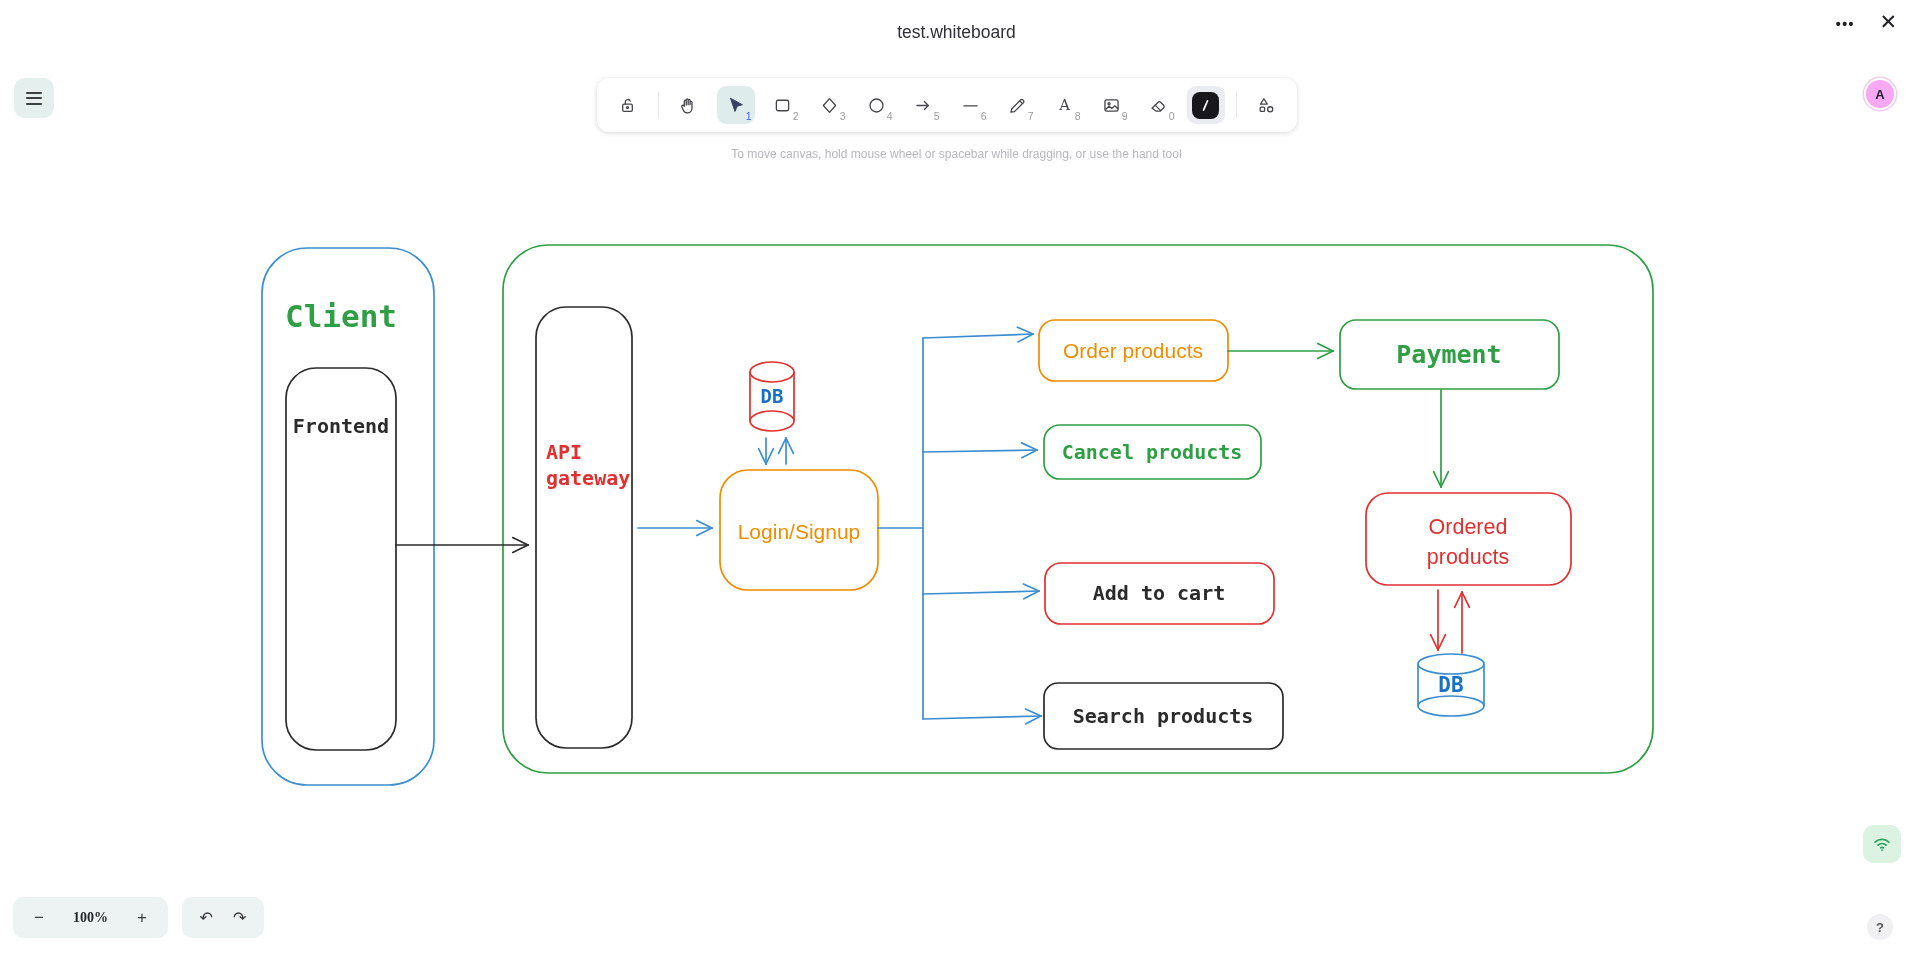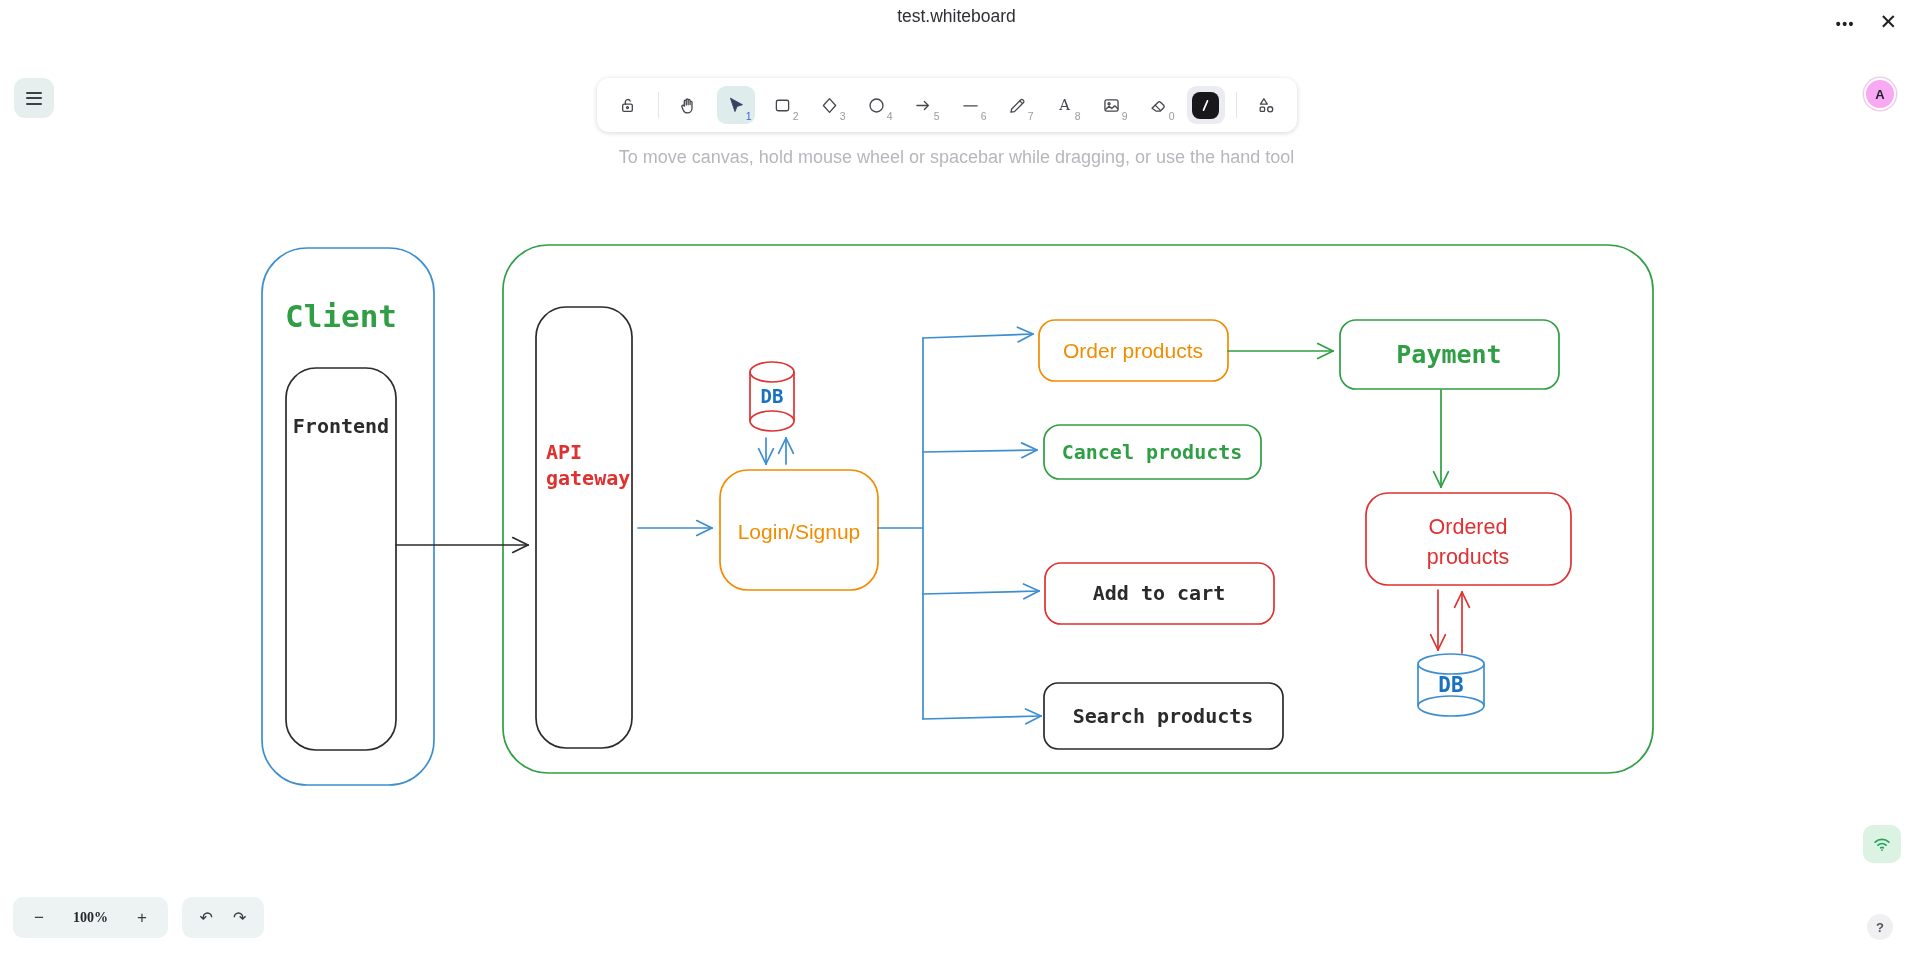--- a/index.html
+++ b/index.html
@@ -1,20 +1,20 @@
 <!DOCTYPE html>
 <html><head>
 <meta charset="utf-8">
 <style>
   html,body{margin:0;padding:0;background:#fff;}
   .stage{position:relative;width:1913px;height:961px;background:#ffffff;overflow:hidden;
          font-family:"Liberation Sans",sans-serif;-webkit-font-smoothing:antialiased;}
 
   
-  .title{position:absolute;top:6px;left:0;width:100%;text-align:center;
+  .title{position:absolute;top:22px;left:0;width:100%;text-align:center;
          font-size:17.5px;color:#2f3036;}
   .menu-btn{position:absolute;left:14px;top:78px;width:40px;height:40px;border-radius:11px;
             background:#e4efee;display:flex;flex-direction:column;justify-content:center;
             align-items:center;gap:3.5px;cursor:pointer;}
   .menu-btn i{display:block;width:16px;height:2px;background:#3f4043;border-radius:1px;}
   .more-btn{position:absolute;top:16px;right:58px;font-size:14px;letter-spacing:1.5px;
             color:#202025;font-weight:700;cursor:pointer;}
   .close-btn{position:absolute;top:10px;right:16px;font-size:21px;color:#202025;cursor:pointer;}
   .avatar{position:absolute;top:78px;right:17px;width:28px;height:28px;border-radius:50%;
           background:#f9a8f3;border:2px solid #fff;box-shadow:0 0 0 1.5px #f3cdee;
@@ -29,21 +29,21 @@
         align-items:center;justify-content:center;cursor:pointer;background:transparent;}
   .tool.active{background:#dfecec;}
   .tool .shortcut{position:absolute;right:3px;bottom:2px;font-size:10.5px;color:#9a9ba1;}
   .tool .shortcut.active{color:#3e63dd;}
   .tool.laser-wrap{background:#ebecf2;}
   .tool .laser-core{width:27px;height:27px;border-radius:8px;background:#17171c;
         display:flex;align-items:center;justify-content:center;}
   .tb-divider{width:1px;height:26px;background:#e4e4e9;margin:0 2px;}
 
   .hint{position:absolute;top:147px;left:0;width:100%;text-align:center;
-        font-size:18px;color:#b6b7bd;}
+        font-size:12px;color:#b6b7bd;}
 
   
   .canvas-svg{position:absolute;left:0;top:0;}
 
   
   .pill{position:absolute;height:41px;border-radius:10px;background:#ecf3f2;
         display:flex;align-items:center;color:#2e2f35;}
   .zoom-pill{left:13px;top:897px;width:155px;justify-content:space-between;padding:0 17px;box-sizing:border-box;}
   .zoom-pill .zbtn{font-size:17px;color:#3a3a40;cursor:pointer;width:18px;text-align:center;}
   .zoom-value{font-size:14px;font-weight:700;color:#26272c;cursor:pointer;font-family:Liberation Serif, serif;}

